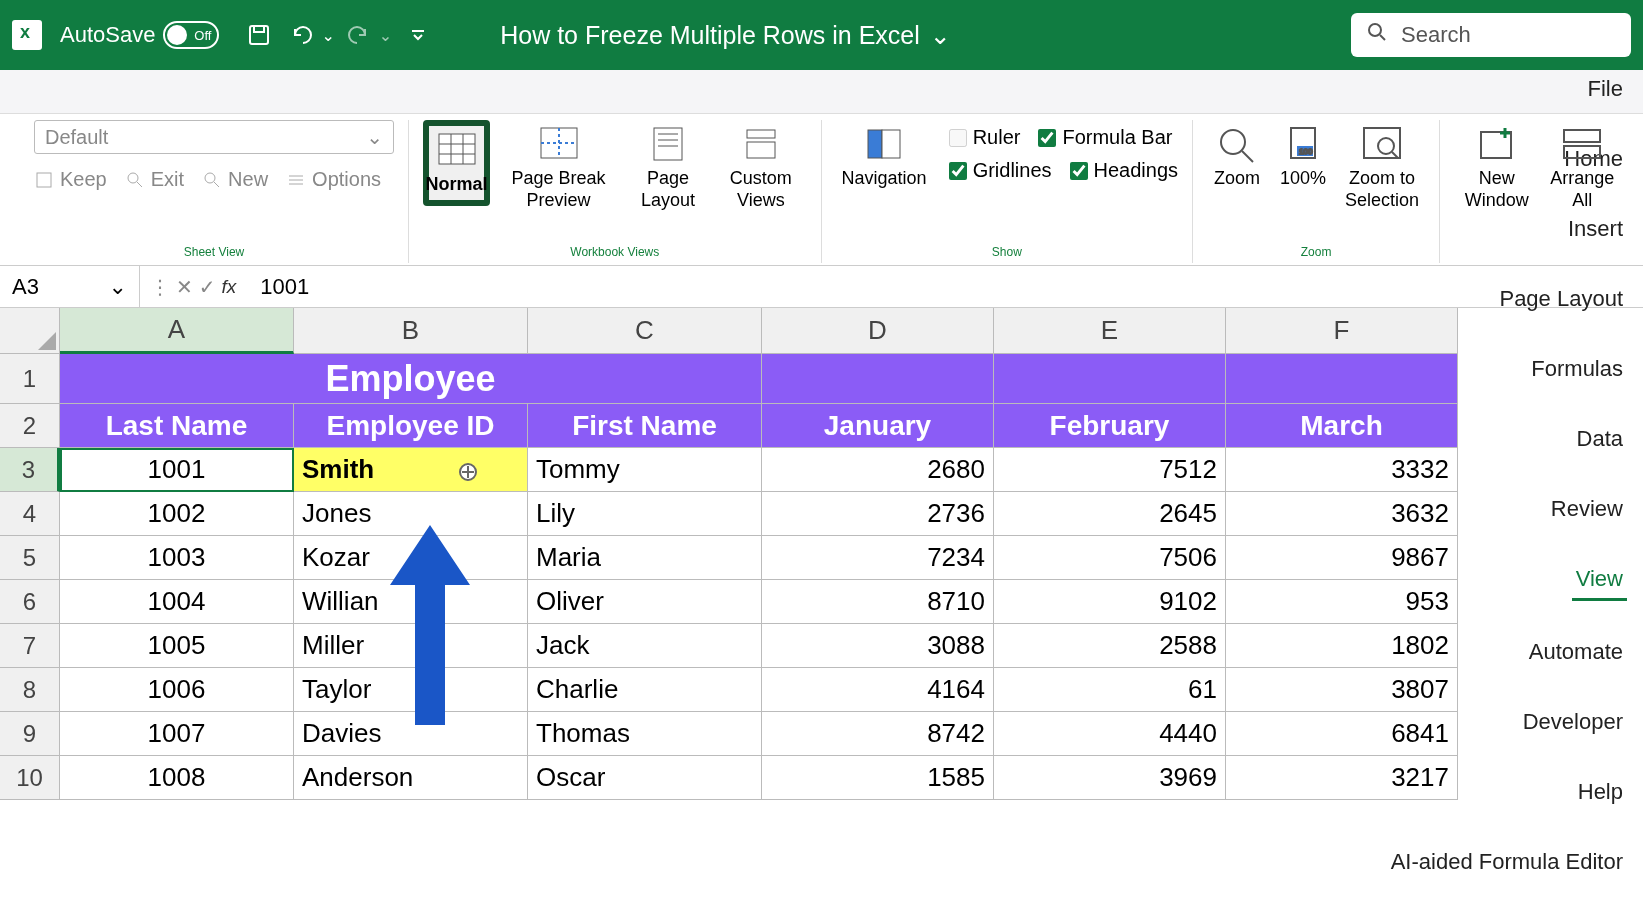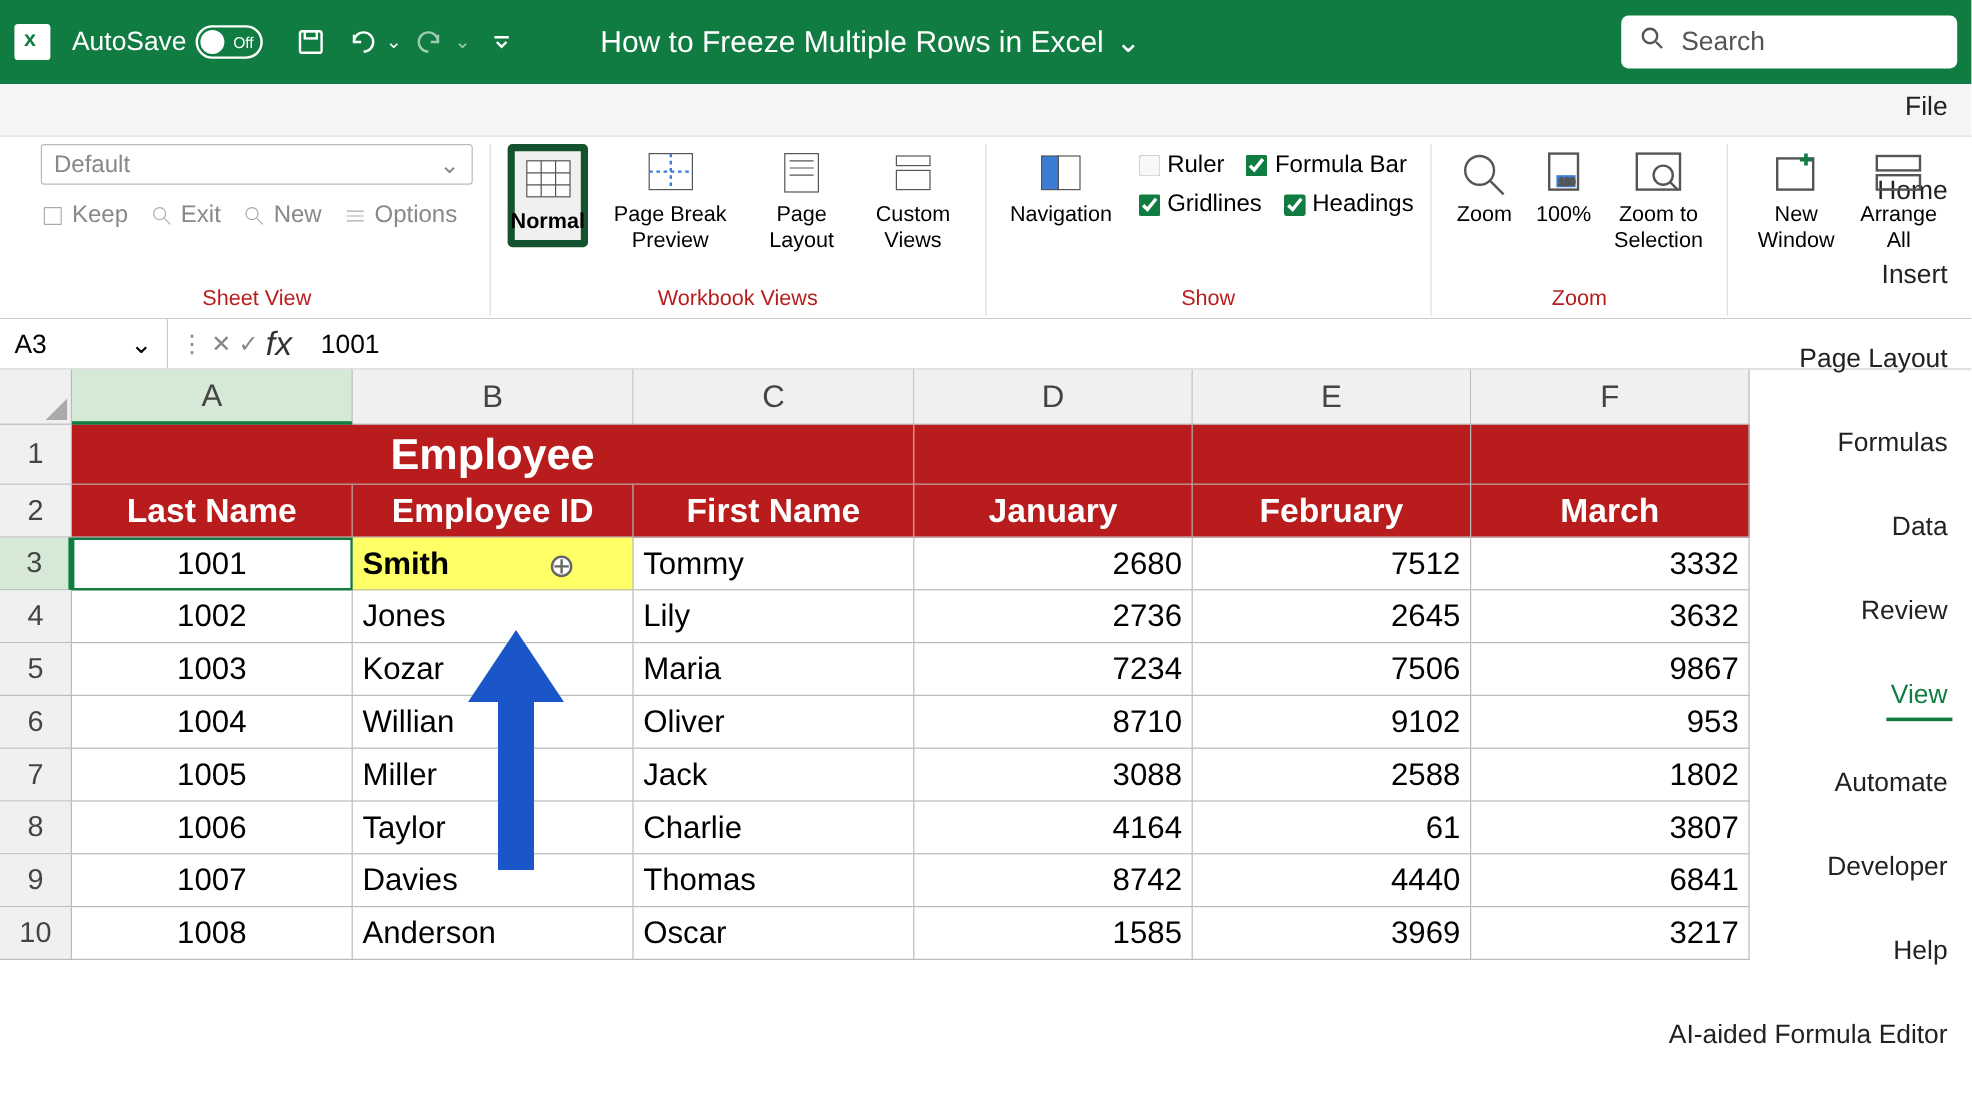--- a/index.html
+++ b/index.html
@@ -21,54 +21,54 @@
 
 .ribbon-tabs { background: #f5f5f7; height: 44px; display: flex; align-items: flex-end; padding: 0 16px; gap: 32px; border-bottom: 1px solid #ddd; flex-direction: column; }
 .ribbon-tab { font-size: 22px; color: #222; padding: 6px 4px; cursor: pointer; }
 .ribbon-tab.active { color: #107c41; border-bottom: 3px solid #107c41; font-weight: 500; }
 
 
 .ribbon { background: #fff; border-bottom: 1px solid #ccc; height: 152px; display: flex; padding: 6px 10px 2px 20px; }
 .ribbon-group { display: flex; flex-direction: column; justify-content: space-between; border-right: 1px solid #ddd; padding: 0 14px; }
 .ribbon-group:last-child { border-right: none; }
 .group-content { display: flex; gap: 6px; align-items: flex-start; flex: 1; }
-.group-label { text-align: center; font-size: 18px; color: #b91c1c; padding-bottom: 4px; }
+.group-label { text-align: center; font-size: 12px; color: #15803d; padding-bottom: 4px; }
 .big-btn { display: flex; flex-direction: column; align-items: center; gap: 4px; padding: 4px 6px; cursor: pointer; border-radius: 4px; font-size: 18px; text-align: center; line-height: 1.2; min-width: 60px; }
 .big-btn.selected { border: 6px solid #14532d; background: #f0f0f0; font-weight: bold; }
 .big-btn svg { width: 44px; height: 40px; }
 .sheet-view-dd { width: 360px; height: 34px; border: 1px solid #bbb; border-radius: 3px; padding: 0 10px; color: #888; font-size: 20px; display: flex; align-items: center; justify-content: space-between; }
 .sv-row { display: flex; gap: 18px; margin-top: 8px; color: #888; font-size: 20px; }
 .sv-item { display: flex; align-items: center; gap: 6px; }
 .check-row { display: flex; flex-direction: column; gap: 10px; font-size: 20px; }
 .check-pair { display: flex; gap: 18px; }
 .check { display: flex; align-items: center; gap: 6px; }
 .check input { width: 18px; height: 18px; accent-color: #107c41; }
 
 
 .formula-bar { height: 42px; display: flex; align-items: center; border-bottom: 1px solid #ccc; background: #fff; }
 .name-box { width: 140px; height: 100%; border-right: 1px solid #ccc; display: flex; align-items: center; padding: 0 12px; font-size: 22px; justify-content: space-between; }
 .fx-btns { display: flex; gap: 6px; padding: 0 10px; align-items: center; color: #888; font-size: 20px; }
-.fx-btns .fx { font-style: italic; color: #333; font-size: 28px; }
+.fx-btns .fx { font-style: italic; color: #333; font-size: 19px; }
 .formula-input { flex: 1; padding: 0 14px; font-size: 22px; }
 
 
 .grid { display: flex; }
 .row-hdrs { display: flex; flex-direction: column; }
 .corner { width: 60px; height: 46px; background: #f0f0f0; border-right: 1px solid #bbb; border-bottom: 1px solid #bbb; position: relative; }
 .corner::after { content: ''; position: absolute; right: 3px; bottom: 3px; border-left: 18px solid transparent; border-bottom: 18px solid #aaa; }
 .col-hdrs { display: flex; }
 .col-hdr { height: 46px; background: #f0f0f0; border-right: 1px solid #bbb; border-bottom: 1px solid #bbb; display: flex; align-items: center; justify-content: center; font-size: 26px; color: #444; }
 .col-hdr.sel { background: #d6e8d6; border-bottom: 3px solid #107c41; }
 .row-hdr { width: 60px; height: 44px; background: #f0f0f0; border-right: 1px solid #bbb; border-bottom: 1px solid #bbb; display: flex; align-items: center; justify-content: center; font-size: 24px; color: #444; }
 .row-hdr.sel { background: #d6e8d6; border-right: 3px solid #107c41; }
 .cells { flex: 1; }
 .row { display: flex; }
 .cell { height: 44px; border-right: 1px solid #bbb; border-bottom: 1px solid #bbb; display: flex; align-items: center; padding: 0 8px; font-size: 26px; }
 .row1 .cell { height: 50px; }
-.hdr-blue { background: #b91c1c; color: #fff; font-weight: bold; font-size: 28px; }
+.hdr-blue { background: #8b5cf6; color: #fff; font-weight: bold; font-size: 28px; }
 .merged-title { font-size: 36px; justify-content: center; }
 .cell.r { justify-content: flex-end; }
 .cell.c { justify-content: center; }
 .cell.sel { outline: 2px solid #107c41; outline-offset: -2px; }
 .cell.highlight { background: #ffff66; }
 
 
 .cA { width: 234px; }
 .cB { width: 234px; }
 .cC { width: 234px; }

